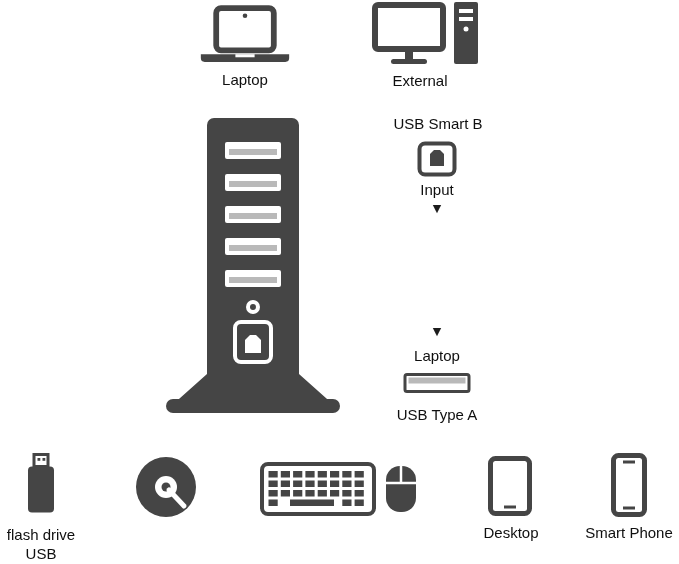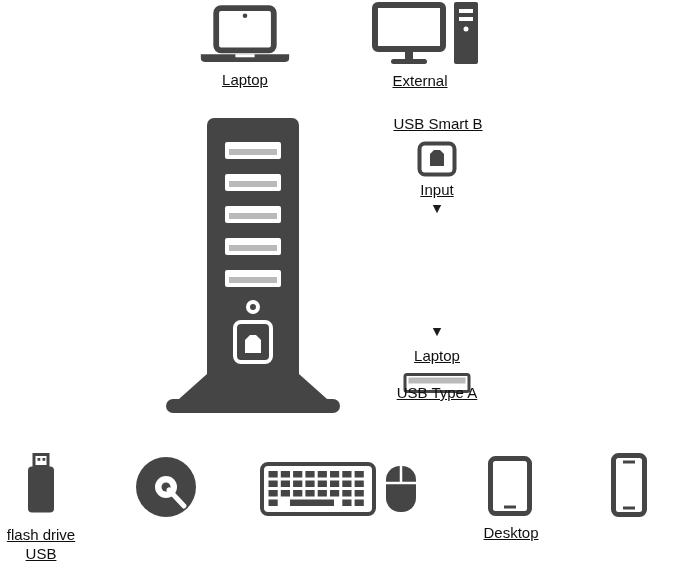--- a/index.html
+++ b/index.html
@@ -3,21 +3,21 @@
 <meta charset="utf-8">
 <style>
   html,body{margin:0;padding:0;background:#ffffff;}
   .stage{
     position:relative;width:679px;height:564px;background:#ffffff;
     font-family:"Liberation Sans",sans-serif;color:#0f0f0f;overflow:hidden;
   }
   .abs{position:absolute;}
   .label{
     font-size:15px;line-height:18px;text-align:center;
-    transform:translateX(-50%);white-space:nowrap;color:#0f0f0f;text-decoration:underline;
+    transform:translateX(-50%);white-space:nowrap;color:#0f0f0f;
   }
   .arrow{
     font-family:"DejaVu Sans",sans-serif;font-size:11px;line-height:12px;
     transform:translateX(-50%);color:#1c1c1c;text-align:center;
   }
   svg{display:block;}
 </style>
 </head>
 <body>
 
@@ -87,21 +87,21 @@
 
   <div class="abs label" style="left:437px;top:347px">Laptop</div>
 
   <div class="abs" style="left:403px;top:371px;width:68px;height:24px">
     <svg width="68" height="24" viewBox="0 0 68 24">
       <rect x="2" y="3.5" width="64" height="17" rx="2" fill="#ffffff" stroke="#454545" stroke-width="3"></rect>
       <rect x="5.5" y="6.5" width="57" height="6" fill="#b9b9b9"></rect>
     </svg>
   </div>
 
-  <div class="abs label" style="left:437px;top:384px">USB Type A</div>
+  <div class="abs label" style="left:437px;top:406px">USB Type A</div>
 
   <div class="abs" style="left:21px;top:452px;width:40px;height:64px">
     <svg width="40" height="64" viewBox="0 0 40 64">
       <rect x="13" y="2.5" width="14" height="12" fill="none" stroke="#454545" stroke-width="3"></rect>
       <rect x="16.5" y="6" width="2.8" height="2.8" fill="#454545"></rect>
       <rect x="21.5" y="6" width="2.8" height="2.8" fill="#454545"></rect>
       <rect x="7" y="14.5" width="26" height="46" rx="4" fill="#454545"></rect>
     </svg>
   </div>
   <div class="abs label" style="left:41px;top:545px">USB</div>
@@ -168,14 +168,15 @@
   </div>
   <div class="abs label" style="left:511px;top:524px">Desktop</div>
 
   <div class="abs" style="left:611px;top:453px;width:36px;height:64px">
     <svg width="36" height="64" viewBox="0 0 36 64">
       <rect x="2.5" y="2.5" width="31" height="59" rx="5" fill="none" stroke="#454545" stroke-width="5"></rect>
       <line x1="12" y1="9" x2="24" y2="9" stroke="#454545" stroke-width="3"></line>
       <line x1="12" y1="55" x2="24" y2="55" stroke="#454545" stroke-width="3"></line>
     </svg>
   </div>
+  <div class="abs label" style="left:629px;top:524px">Smart Phone</div>
 
 </div>
 
 </body></html>

